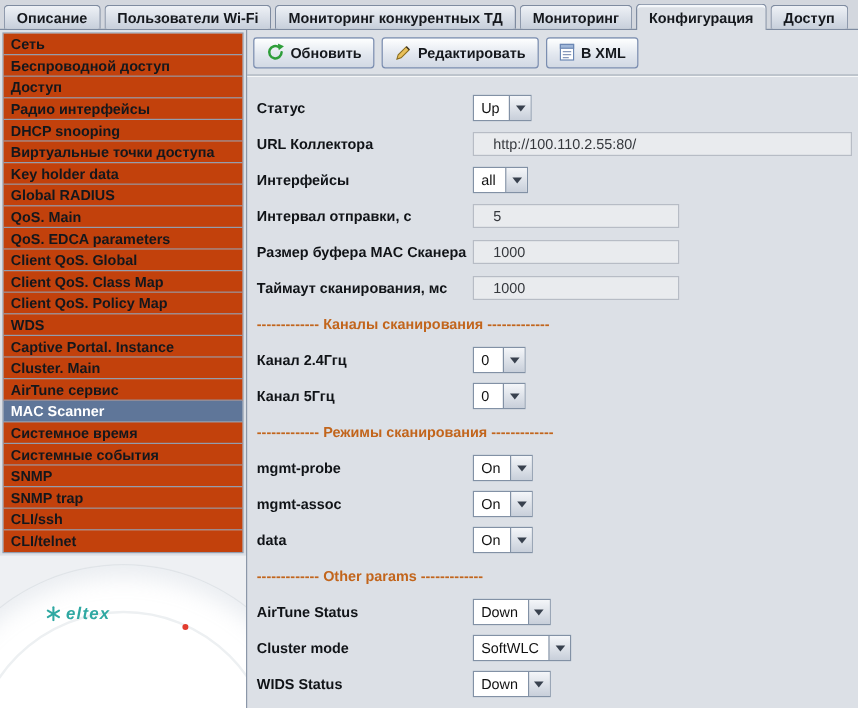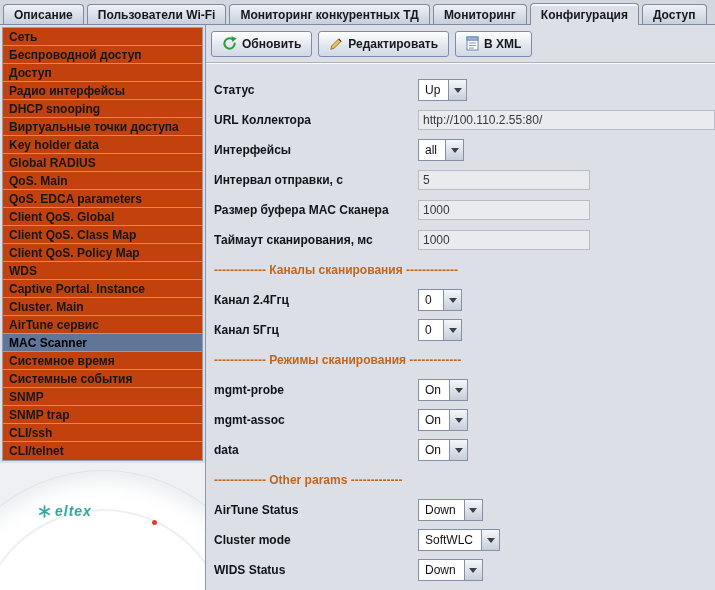--- a/index.html
+++ b/index.html
@@ -12,48 +12,48 @@
   .tab { height: 20px; display: flex; align-items: center; padding: 0 10px; margin-right: 3px; border: 1px solid #7e8ba0; border-bottom: none; border-radius: 4px 4px 0 0; background: linear-gradient(#eef1f6, #c7cfdb); font-size: 12px; font-weight: bold; color: #15181d; position: relative; white-space: nowrap; cursor: default; }
   .tab.active { height: 22px; background: #dce0e6; margin-bottom: -1px; z-index: 2; box-shadow: inset 0 2px 0 #f4f7fb; }
 
   .bodyrow { flex: 1; display: flex; min-height: 0; }
 
   
   .sidebar { width: 206px; flex: none; border-right: 1px solid #8b97a8; display: flex; flex-direction: column; background: #dce0e6; }
   .nav { margin: 2px; border: 1px solid #939dae; flex: none; }
   .nav-item { height: 18px; display: flex; align-items: center; padding: 0 6px; border-bottom: 1px solid #939dae; background: #c2410c; font-size: 12px; font-weight: bold; color: #14171c; white-space: nowrap; overflow: hidden; cursor: default; }
   .nav-item:last-child { border-bottom: none; }
-  .nav-item.selected { background: #5f7699; color: #000000; }
+  .nav-item.selected { background: #5f7699; color: #ffffff; }
 
   .logo-area { flex: 1; position: relative; overflow: hidden; background: #eef0f3; }
   .device-circle { position: absolute; border-radius: 50%; }
   .c1 { width: 330px; height: 330px; left: -62px; top: 8px; background: #ffffff; box-shadow: 0 0 0 1px #e0e4e8, inset 0 10px 18px rgba(160,175,190,.22); }
   .c2 { width: 252px; height: 252px; left: -23px; top: 46px; border: 2px solid #edf0f2; }
   .logo-line { position: absolute; left: 38px; top: 40px; display: flex; align-items: center; gap: 4px; }
   .logo-text { font-size: 14px; font-weight: bold; font-style: italic; letter-spacing: 1px; color: #2fa8a2; }
   .led-dot { position: absolute; left: 152px; top: 57px; width: 5px; height: 5px; border-radius: 50%; background: #e23c2e; }
 
   
   .main { flex: 1; display: flex; flex-direction: column; min-width: 0; }
   .toolbar { height: 38px; flex: none; display: flex; align-items: center; padding: 0 5px; border-bottom: 1px solid #aab1bc; box-shadow: 0 1px 0 rgba(255,255,255,.9); }
   .btn { display: inline-flex; align-items: center; gap: 5px; height: 26px; padding: 0 10px; margin-right: 6px; border: 1px solid #7a8db0; border-radius: 3px; background: linear-gradient(#feffff, #e2e7ef 55%, #d2d9e4); font-family: inherit; font-size: 12px; font-weight: bold; color: #15181d; cursor: default; }
   .icon { display: inline-flex; align-items: center; }
 
   .form { margin-top: 12px; padding-left: 8px; }
-  .frow { height: 30px; display: flex; align-items: center; gap: 24px; }
+  .frow { height: 30px; display: flex; align-items: center; }
   .flabel { width: 180px; flex: none; font-size: 12px; font-weight: bold; color: #101317; }
   .section-row { height: 30px; display: flex; align-items: center; }
   .section-title { font-size: 12px; font-weight: bold; color: #c2651c; }
 
   .combo { display: inline-flex; align-items: stretch; height: 22px; border: 1px solid #8291a5; background: #ffffff; cursor: default; }
   .combo-value { display: flex; align-items: center; padding: 0 8px 0 6px; font-size: 12px; color: #111111; min-width: 24px; }
   .combo-btn { width: 18px; display: flex; align-items: center; justify-content: center; border-left: 1px solid #8291a5; background: linear-gradient(#f4f6f9, #c8cfda); }
   .arrow { width: 0; height: 0; border-left: 4px solid transparent; border-right: 4px solid transparent; border-top: 5px solid #38414e; }
 
-  .tfield { height: 20px; width: 172px; border: 1px solid #b7bcc5; background: #e9ebee; color: #35383d; font-size: 12px; font-family: inherit; padding: 0 4px; }
+  .tfield { height: 20px; width: 172px; border: 1px solid #b7bcc5; background: #e9ebee; color: #35383d; font-size: 12px; font-family: inherit; padding: 0 16px; }
   .tfield.wide { width: 316px; }
 </style>
 </head>
 <body>
 
 <div class="app">
   <div class="tabbar" id="tabbar">
       <div class="tab">
         <span>Описание</span>
       </div>

